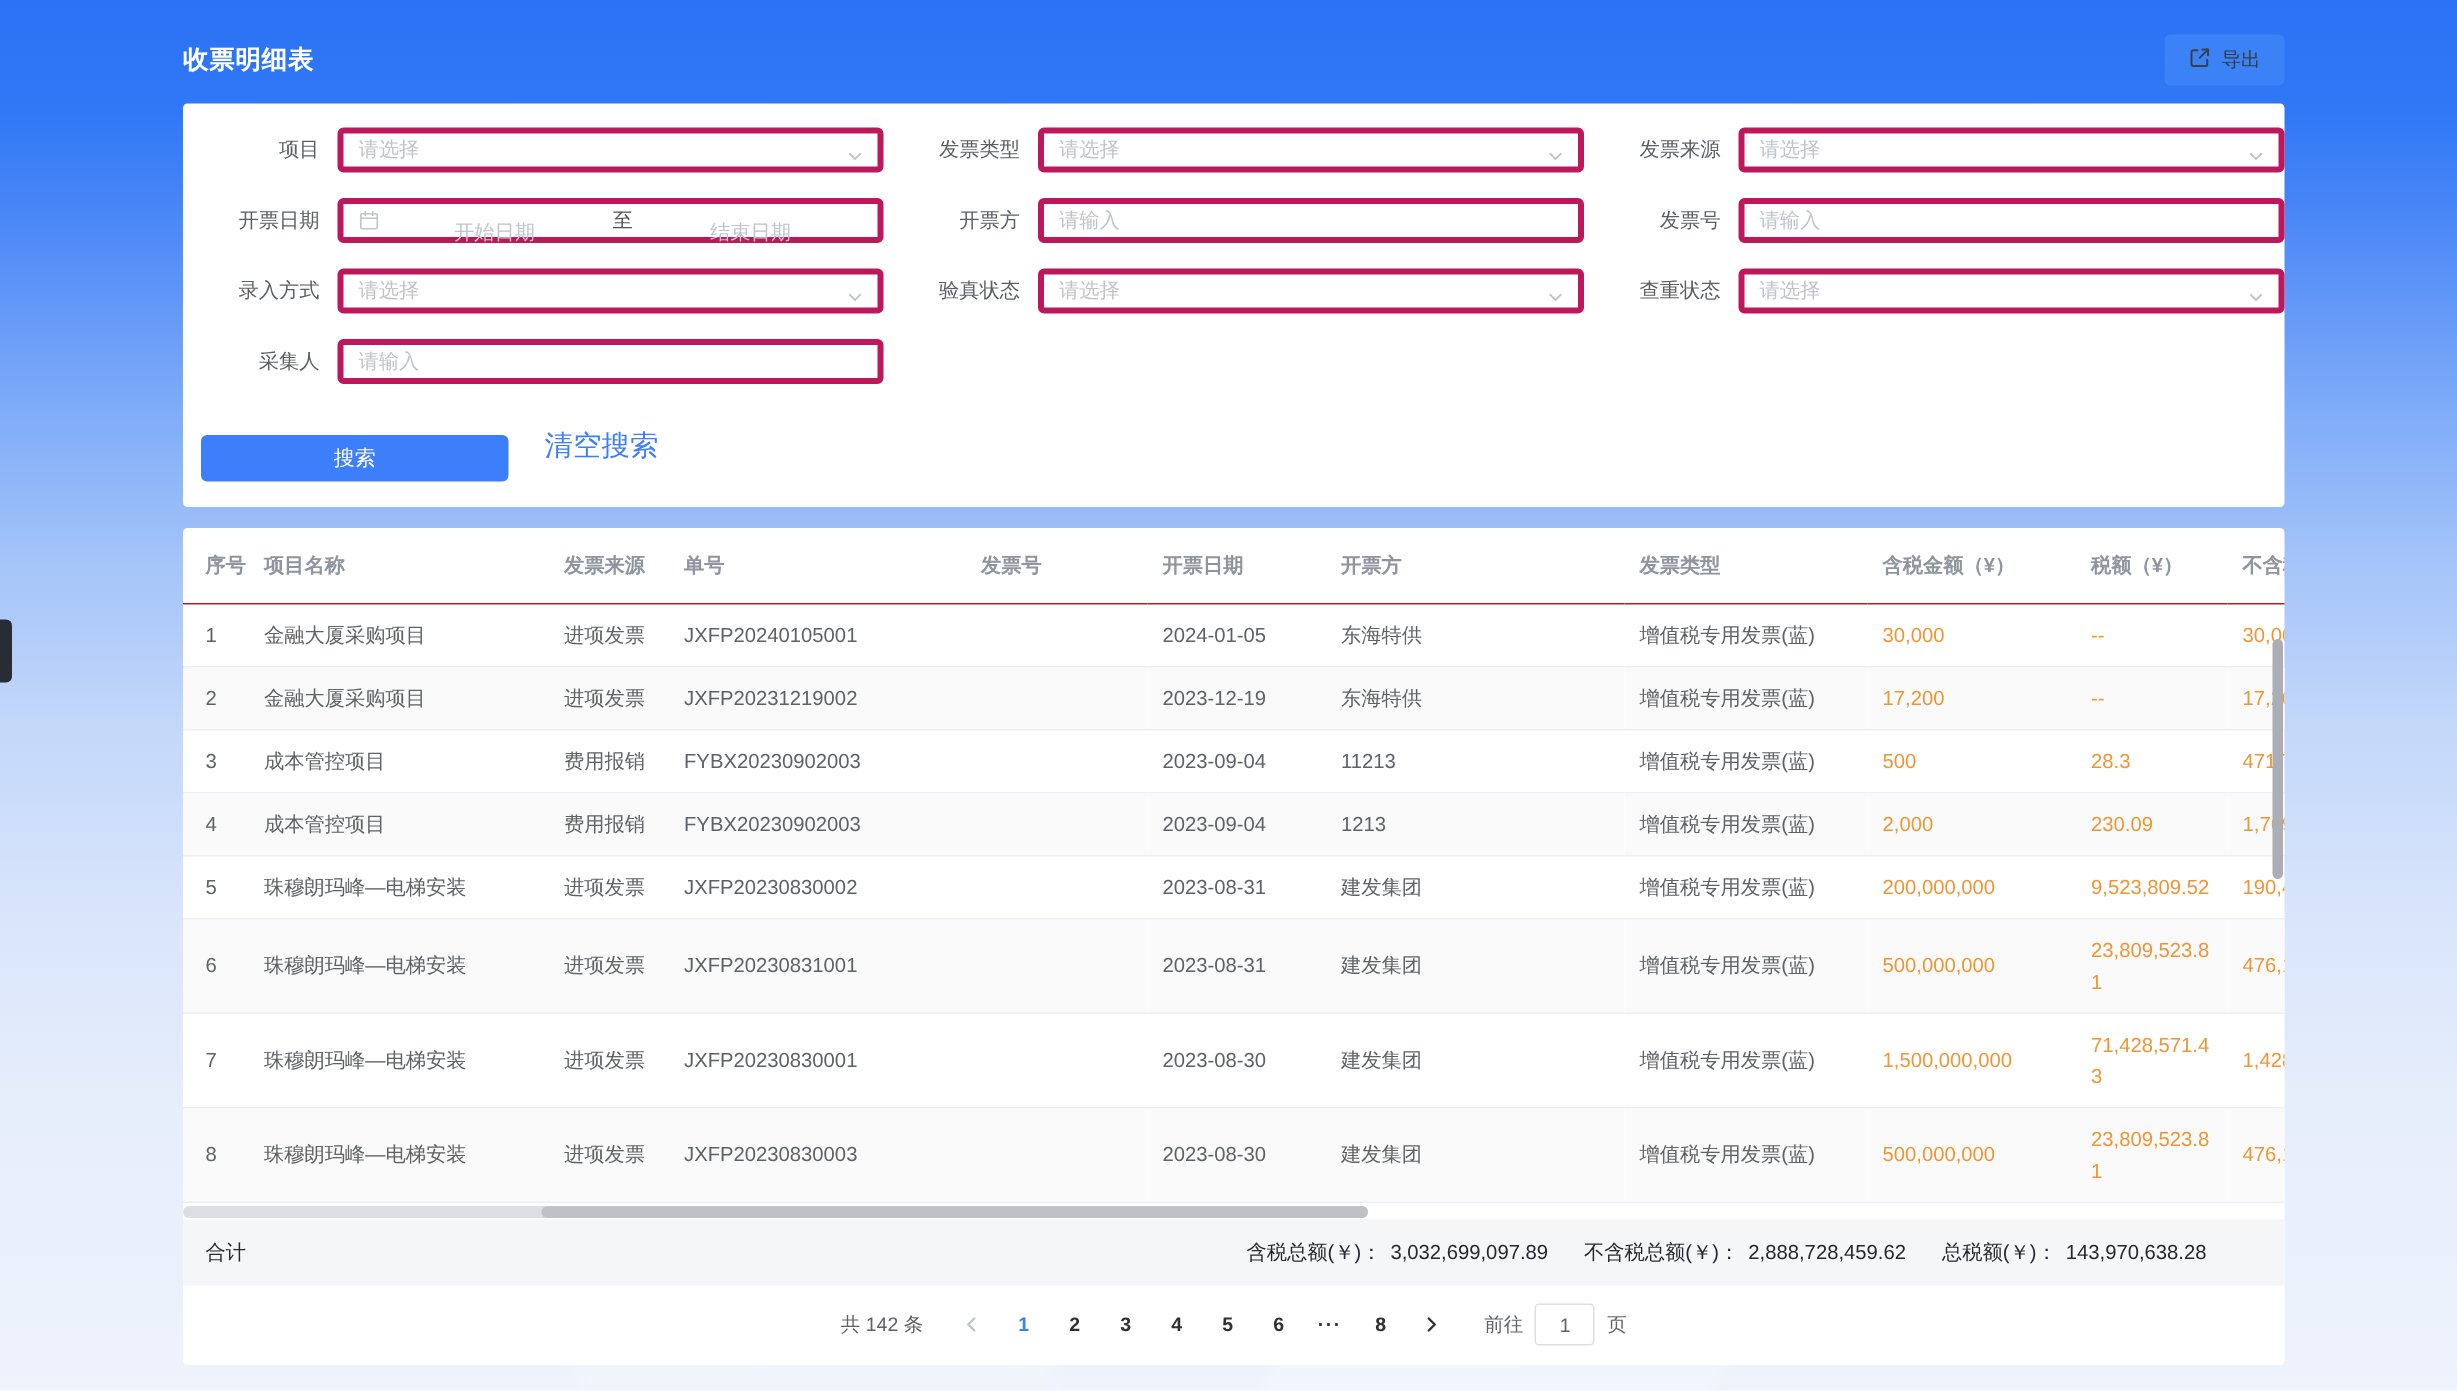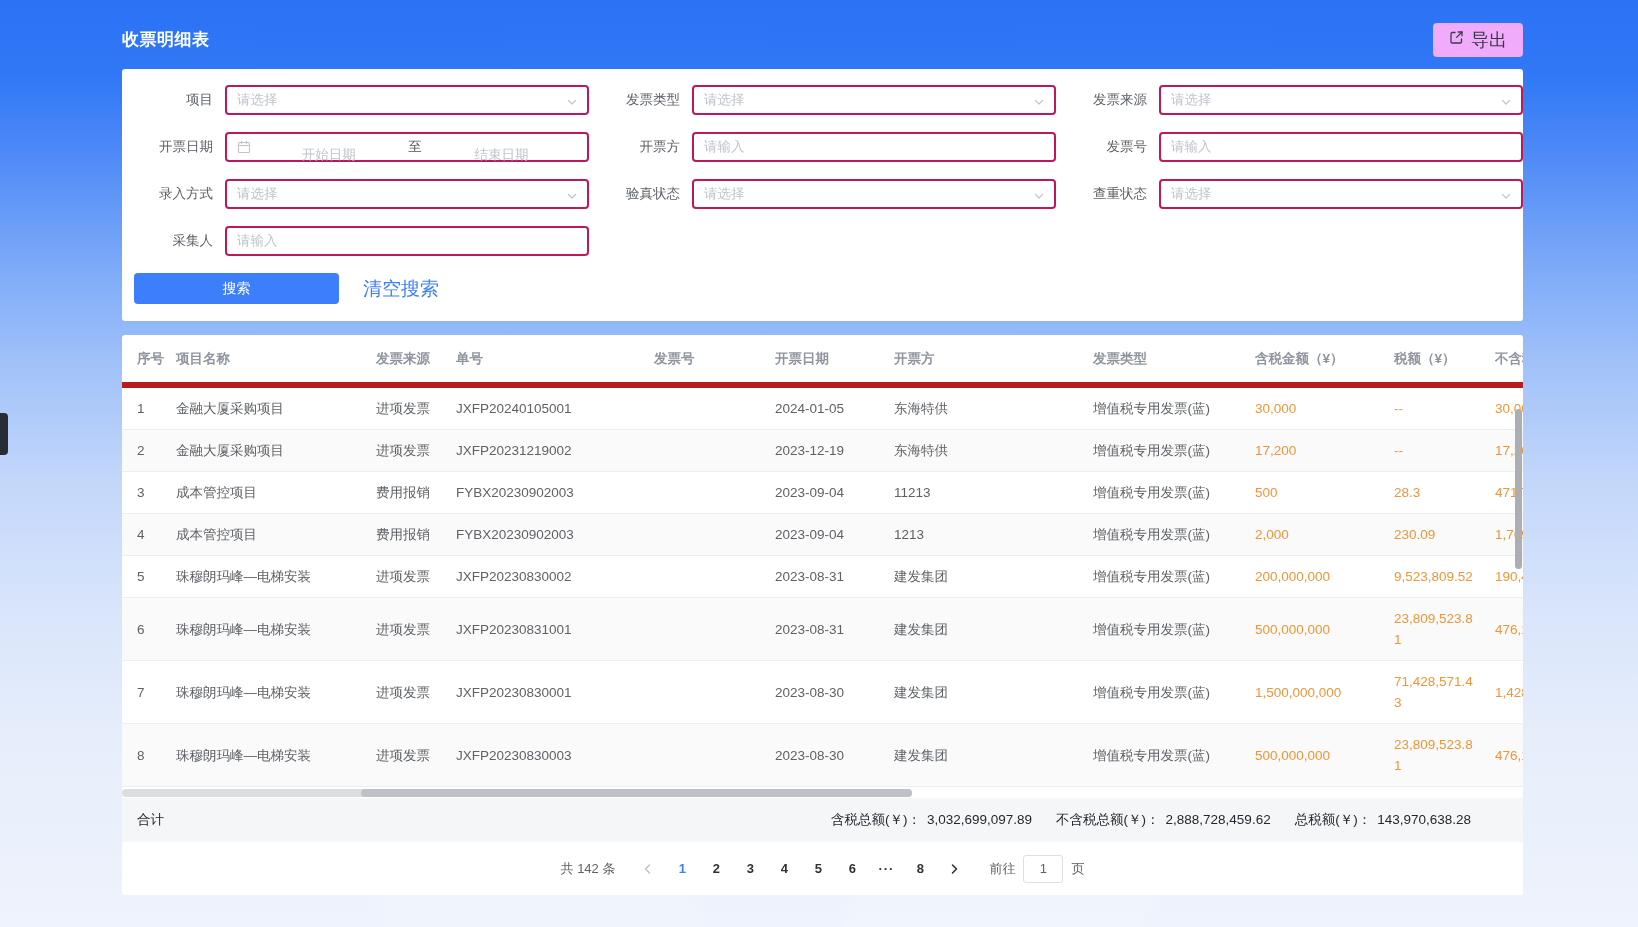--- a/index.html
+++ b/index.html
@@ -15,53 +15,53 @@
       linear-gradient(115deg, rgba(255,255,255,0) 55%, rgba(255,255,255,.18) 56%, rgba(255,255,255,.18) 72%, rgba(255,255,255,0) 73%),
       linear-gradient(245deg, rgba(255,255,255,0) 60%, rgba(255,255,255,.15) 61%, rgba(255,255,255,.15) 78%, rgba(255,255,255,0) 79%); }
 
   .side-tab { position:absolute; left:0; top:413px; width:8px; height:42px;
     background:#272c35; border-radius:0 4px 4px 0; z-index:6; }
 
   .content { position:absolute; left:122px; top:0; width:1401px; z-index:3; }
 
   .titlebar { height:69px; display:flex; align-items:center; justify-content:space-between; padding-top:10px; }
   .page-title { color:#fff; font-size:17px; font-weight:700; letter-spacing:.5px; }
-  .export-btn { display:flex; align-items:center; gap:7px; background:#f0abfc; border:none;
-    border-radius:4px; height:34px; padding:0 16px; font-size:18px; color:#353a40; cursor:pointer;
+  .export-btn { display:flex; align-items:center; gap:7px; background:#3b82f6; border:none;
+    border-radius:4px; height:34px; padding:0 16px; font-size:13px; color:#353a40; cursor:pointer;
     font-family:inherit; }
 
   
   .filter-card { background:#fff; border-radius:3px; padding:16px 0 17px; }
   .filter-grid { display:grid; grid-template-columns:repeat(3,467px); row-gap:17px; }
   .filter-field { display:flex; align-items:center; height:30px; }
   .f-label { width:103px; flex:none; text-align:right; padding-right:12px; color:#5a5f66; }
-  .control { position:relative; width:379px; height:30px; border:2px solid #be185d;
+  .control { position:relative; width:379px; height:30px; border:4px solid #be185d;
     border-radius:4px; background:#fff; display:flex; align-items:center; padding:0 10px; }
   .control .ph { color:#bfc4cc; }
   .control.has-chevron { padding-right:30px; }
   .chevron { position:absolute; right:9px; top:9px; }
   .daterange .half { flex:1; text-align:center; color:#bfc4cc;margin-top:15px; }
   .range-sep { flex:none; color:#50555c; padding:0 4px; }
   .cal-icon { flex:none; margin-right:2px; display:inline-flex; }
 
   .actions { margin-top:17px; padding-left:12px; display:flex; align-items:center; }
   .btn-search { width:205px; height:31px; background:var(--accent); color:#fff; border:none;
-    border-radius:4px; font-size:14px; cursor:pointer; font-family:inherit; }
+    border-radius:4px; font-size:14px; cursor:pointer; font-family:inherit;margin-top:17px; }
   .link-clear { margin-left:24px; color:var(--accent); cursor:pointer; font-size:19px;
     background:none; border:none; font-family:inherit; }
 
   
   .table-card { margin-top:14px; background:#fff; border-radius:3px; position:relative; }
   .table-viewport { width:1401px; overflow:hidden; }
   table { width:1503px; table-layout:fixed; border-collapse:collapse; }
   col.c0{width:44px} col.c1{width:200px} col.c2{width:80px} col.c3{width:198px}
   col.c4{width:121px} col.c5{width:119px} col.c6{width:199px} col.c7{width:162px}
   col.c8{width:139px} col.c9{width:101px} col.c10{width:140px}
   th { height:50px; text-align:left; color:#8f959e; font-weight:600; font-size:13.5px;
-    padding:0 10px; border-bottom:6px solid #b91c1c; white-space:nowrap; overflow:hidden; }
+    padding:0 10px; border-bottom:1px solid #b91c1c; white-space:nowrap; overflow:hidden; }
   td { padding:10px; font-size:13.5px; color:#5e6266; border-bottom:1px solid #ebeef5;
     line-height:21px; vertical-align:middle; overflow:hidden; }
   th:first-child, td:first-child { padding-left:15px; }
   tr.striped td { background:#fafafa; }
   td.num { color:var(--amount); word-break:break-all; }
 
   .h-scrollbar { position:relative; height:11px; width:1401px; }
   .h-track { position:absolute; left:0; top:2px; width:790px; height:8px; background:#dcdee1; border-radius:5px; }
   .h-thumb { position:absolute; left:239px; top:2px; width:551px; height:8px; background:#bfc1c6; border-radius:5px; }
   .v-scrollbar { position:absolute; right:1px; top:74px; width:7px; height:160px;

